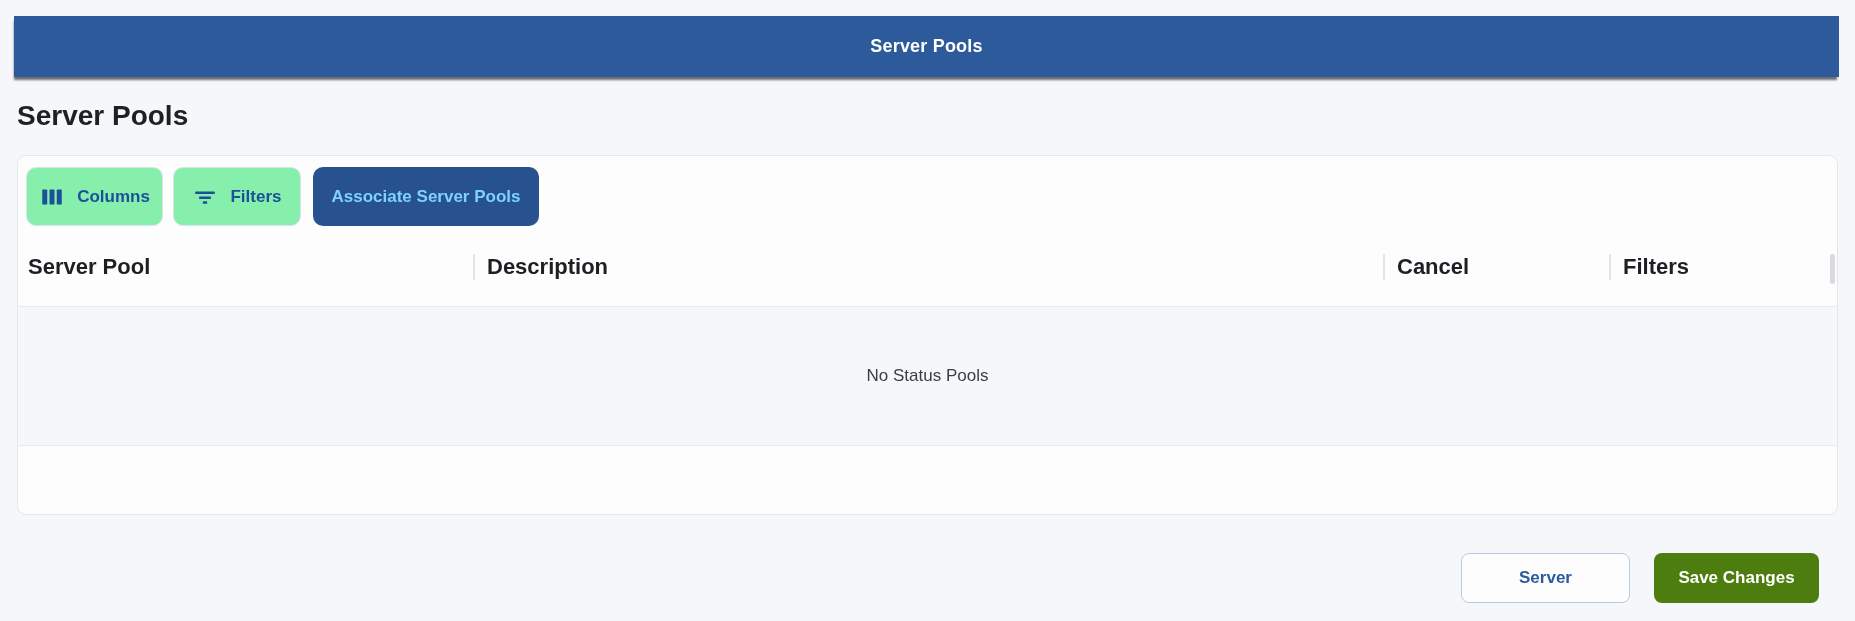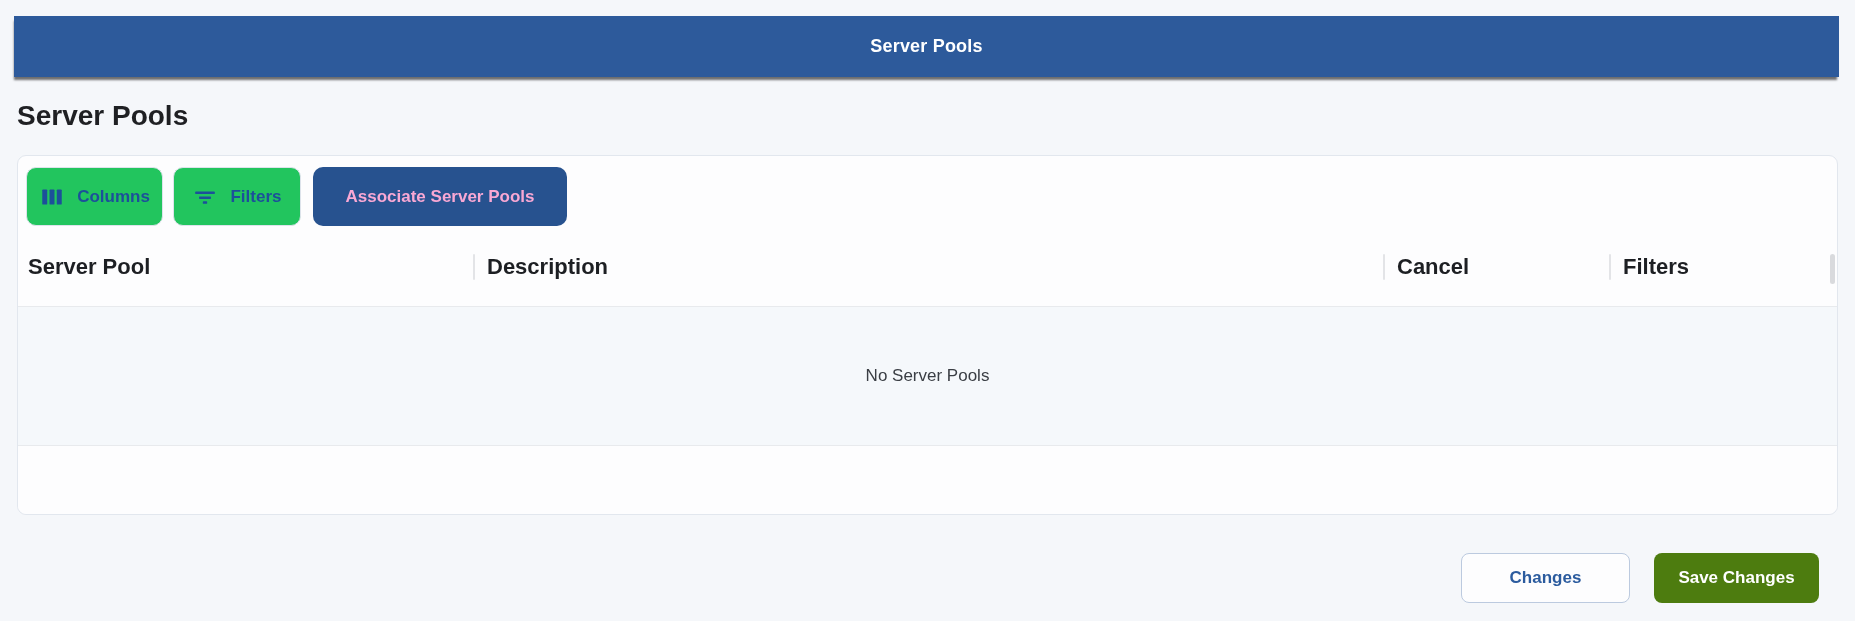--- a/index.html
+++ b/index.html
@@ -31,28 +31,28 @@
   .panel {
     position:absolute; left:17px; top:155px; width:1821px; height:360px;
     background:#fdfdfe;
     border:1px solid #e2e7ee; border-radius:9px;
   }
 
   
   .toolbar { position:absolute; top:11px; left:8px; display:flex; align-items:center; }
   .tb-btn {
     height:59px; display:flex; align-items:center; justify-content:center; gap:12px;
-    background:#22c55e; border:1px solid #dde3eb; border-radius:10px;
+    background:#86efac; border:1px solid #dde3eb; border-radius:10px;
     color:#1c509a; font-size:17px; font-weight:600; cursor:pointer;
     font-family:"Liberation Sans", sans-serif;
   }
   .tb-btn.columns { width:137px; margin-right:10px; }
   .tb-btn.filters { width:128px; margin-right:12px; }
   .tb-btn.primary {
-    width:254px; background:#27528f; border:none; color:#f9a8d4; border-radius:10px;
+    width:226px; background:#27528f; border:none; color:#7dd3fc; border-radius:10px;
   }
   .tb-icon { width:26px; height:26px; flex:0 0 auto; }
 
   
   .header-row {
     position:absolute; top:71px; left:0; width:1819px; height:80px;
     display:grid; grid-template-columns:455px 910px 226px auto;
     border-bottom:1px solid #e8eaed;
   }
   .hcell {
@@ -150,28 +150,28 @@
       <span class="col-divider"></span>
       <span>Cancel</span>
     </div>
     <div class="hcell">
       <span class="col-divider"></span>
       <span>Filters</span>
     </div>
   </div>
 
   <div class="empty-row">
-    <span class="empty-text">No Server Pools</span>
+    <span class="empty-text">No Status Pools</span>
   </div>
 
   <div class="panel-footer"></div>
 
   <div class="scroll-thumb"></div>
 </div>
 
 <div class="actions-bar">
   <button class="btn cancel">
-    <span>Changes</span>
+    <span>Server</span>
   </button>
   <button class="btn save">
     <span>Save Changes</span>
   </button>
 </div>
 
 </body></html>

